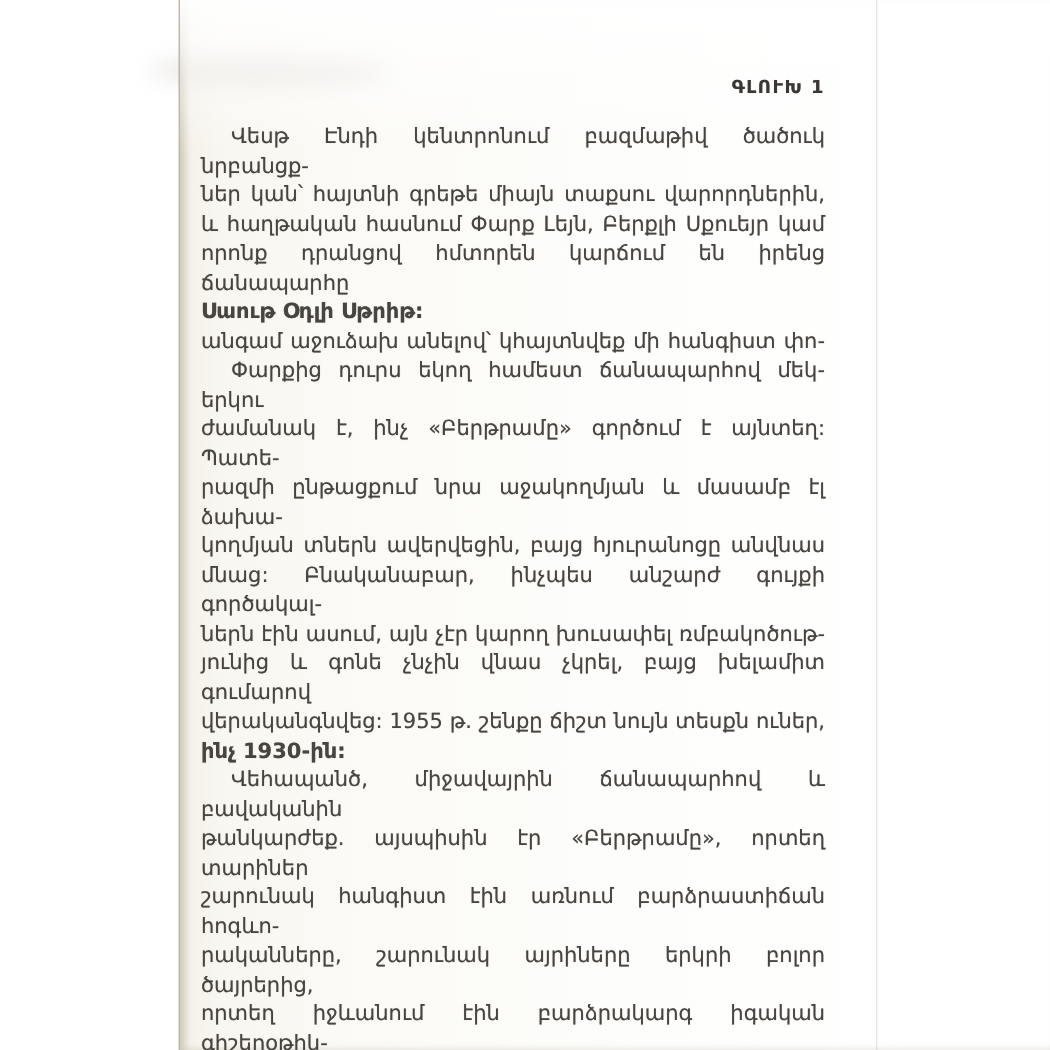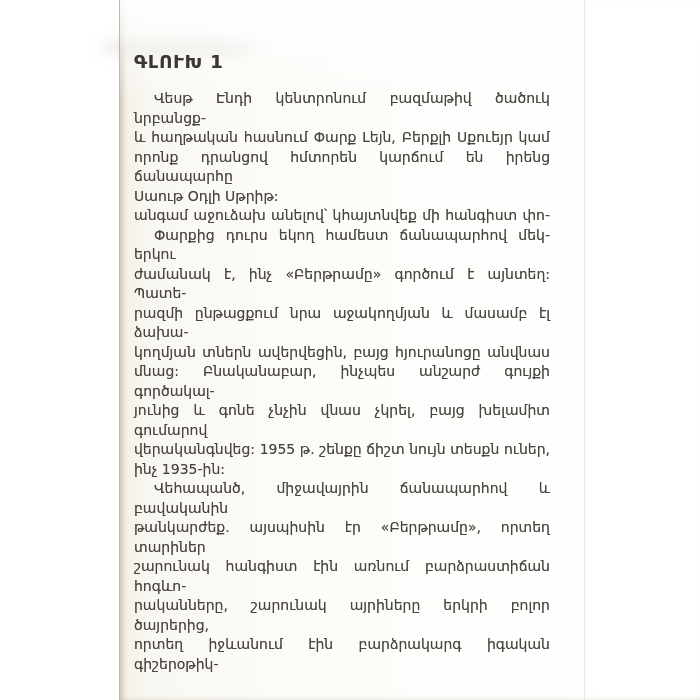--- a/index.html
+++ b/index.html
@@ -34,64 +34,66 @@
     position:absolute; left:-20px; top:38px; width:160px; height:18px;
     background:rgba(148,142,132,.20); filter:blur(7px); border-radius:50%;
     pointer-events:none;
   }
   .content {
     position:absolute; left:134px; top:0; width:416px;
     color:#48443f;
   }
   .chapter-title {
     margin:51px 0 0 0;
-    font-size:18px; font-weight:bold; letter-spacing:1px;
-    text-align:left; color:#3a3734;
+    font-size:12px; font-weight:bold; letter-spacing:1px;
+    text-align:right; color:#3a3734;
     text-shadow:0 0 .5px rgba(58,55,52,.55);
   }
   .body-text {
     margin-top:17px;
     font-size:14px; line-height:19.5px;
     text-shadow:0 0 .5px rgba(72,68,63,.5);
   }
   .line { text-align:justify; text-align-last:justify; }
   .line.first { text-indent:20px; }
-  .line.end  { text-align-last:left; }
+  .line.end  { text-align-last:left;font-weight:bold; }
 </style>
 </head>
 <body>
 
 <div class="page">
   <div class="smudge"></div>
   <div class="top-light"></div>
 </div>
 
 <div class="content">
 
   <div class="chapter-title">ԳԼՈՒԽ 1</div>
 
   <div class="body-text">
 
     <div>
       <div class="line first">Վեսթ Էնդի կենտրոնում բազմաթիվ ծածուկ նրբանցք-</div>
+      <div class="line">ներ կան՝ հայտնի գրեթե միայն տաքսու վարորդներին,</div>
       <div class="line">և հաղթական հասնում Փարք Լեյն, Բերքլի Սքուեյր կամ</div>
       <div class="line">որոնք դրանցով հմտորեն կարճում են իրենց ճանապարհը</div>
       <div class="line end">Սաութ Օդլի Սթրիթ:</div>
     </div>
 
     <div>
       <div class="line">անգամ աջուձախ անելով՝ կհայտնվեք մի հանգիստ փո-</div>
       <div class="line first">Փարքից դուրս եկող համեստ ճանապարհով մեկ-երկու</div>
       <div class="line">ժամանակ է, ինչ «Բերթրամը» գործում է այնտեղ: Պատե-</div>
       <div class="line">րազմի ընթացքում նրա աջակողմյան և մասամբ էլ ձախա-</div>
       <div class="line">կողմյան տներն ավերվեցին, բայց հյուրանոցը անվնաս</div>
       <div class="line">մնաց: Բնականաբար, ինչպես անշարժ գույքի գործակալ-</div>
+      <div class="line">ներն էին ասում, այն չէր կարող խուսափել ռմբակոծութ-</div>
       <div class="line">յունից և գոնե չնչին վնաս չկրել, բայց խելամիտ գումարով</div>
       <div class="line">վերականգնվեց: 1955 թ. շենքը ճիշտ նույն տեսքն ուներ,</div>
-      <div class="line end">ինչ 1935-ին:</div>
+      <div class="line end">ինչ 1930-ին:</div>
     </div>
 
     <div>
       <div class="line first">Վեհապանծ, միջավայրին ճանապարհով և բավականին</div>
       <div class="line">թանկարժեք. այսպիսին էր «Բերթրամը», որտեղ տարիներ</div>
       <div class="line">շարունակ հանգիստ էին առնում բարձրաստիճան հոգևո-</div>
       <div class="line">րականները, շարունակ այրիները երկրի բոլոր ծայրերից,</div>
       <div class="line">որտեղ իջևանում էին բարձրակարգ իգական գիշերօթիկ-</div>
 
     </div>

